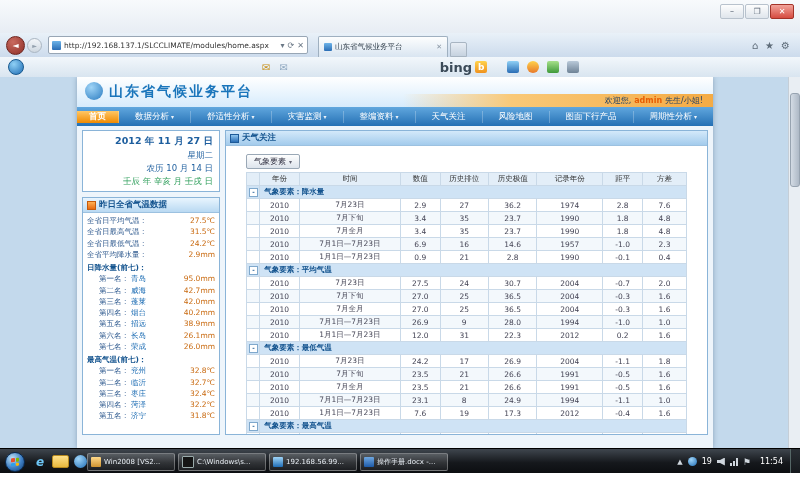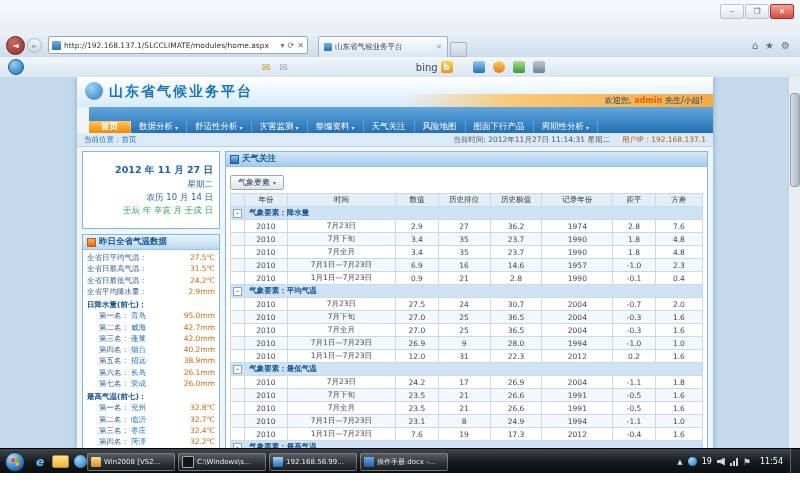--- a/index.html
+++ b/index.html
@@ -27,73 +27,73 @@
   .newtab{width:15px;height:13px;background:linear-gradient(#e8eef5,#c6d2df);border:1px solid #a8b5c2;border-radius:2px 2px 0 0;margin-left:2px;align-self:flex-end;}
   .nav-right{margin-left:auto;display:flex;gap:7px;margin-right:10px;font-size:10px;color:#5f6d7a;align-items:center;}
 
   
   .cmdrow{position:absolute;left:0;top:57px;width:800px;height:20px;background:linear-gradient(#f2f7fb,#d9e5f0);border-bottom:1px solid #b7c4d2;display:flex;align-items:center;}
   .round-ico{width:14px;height:14px;border-radius:50%;background:radial-gradient(circle at 35% 30%,#8fd0f5,#1f6db5);margin-left:8px;border:1px solid #17598f;flex:none;}
   .mailgroup{margin-left:238px;display:flex;gap:9px;font-size:10px;}
   .mail{color:#c89018;}
   .mail.m2{color:#8fa8c0;}
   .bing{margin-left:128px;display:flex;align-items:center;gap:3px;}
-  .bing-text{font-size:10px;font-weight:normal;color:#3b4a58;}
+  .bing-text{font-size:13px;font-weight:bold;color:#3b4a58;margin-left:24px;}
   .bing-b{width:12px;height:12px;background:linear-gradient(#ffd24d,#f0921e);color:#fff;font-weight:bold;font-size:9px;display:flex;align-items:center;justify-content:center;border-radius:2px;}
   .cmd-icons{display:flex;gap:8px;margin-left:20px;}
   .cmd-ico{width:12px;height:12px;border-radius:2px;}
   .c1{background:linear-gradient(#8fd0f5,#2a6db5);}
   .c2{background:linear-gradient(#ffd24d,#e8792a);border-radius:50%;}
   .c3{background:linear-gradient(#a6e08a,#3f9a3a);}
   .c4{background:linear-gradient(#b9c9d9,#6f8396);}
 
   
   .pagearea{position:absolute;left:0;top:77px;width:800px;height:371px;background:#c3d9ec;overflow:hidden;}
   .site{position:absolute;left:77px;top:0;width:636px;height:371px;background:#eef5fb;box-shadow:0 0 5px rgba(50,80,110,.4);overflow:hidden;}
   .site-header{position:relative;height:30px;background:linear-gradient(#ffffff,#d6ebfc);}
   .site-logo{position:absolute;left:8px;top:5px;width:18px;height:18px;border-radius:50%;background:radial-gradient(circle at 35% 30%,#9fd4f7,#2a7bc0);}
   .site-title{position:absolute;left:32px;top:6px;font-size:14px;font-weight:bold;color:#1a75bb;letter-spacing:2px;}
   .welcome-bar{position:absolute;right:0;bottom:0;height:13px;width:300px;background:linear-gradient(90deg,rgba(250,215,140,0),#f9c978 35%,#f4ab45);display:flex;align-items:center;justify-content:flex-end;padding-right:10px;font-size:8px;color:#1d3f66;gap:3px;}
   .welcome-user{color:#e85d04;font-weight:bold;}
 
-  .site-nav{height:26px;background:linear-gradient(#61a7de,#2470b4);display:flex;align-items:flex-end;overflow:hidden;margin-left:12px;}
-  .nav-item{display:flex;align-items:center;padding:0 8px;color:#fff;font-size:8.5px;border-right:1px solid rgba(255,255,255,.25);gap:2px;white-space:nowrap;cursor:default;}
+  .site-nav{height:19px;background:linear-gradient(#61a7de,#2470b4);display:flex;align-items:center;overflow:hidden;}
+  .nav-item{display:flex;align-items:center;padding:0 16px;color:#fff;font-size:8.5px;border-right:1px solid rgba(255,255,255,.25);gap:2px;white-space:nowrap;cursor:default;}
   .nav-item.active{background:linear-gradient(#ffc766,#f08a00);font-weight:bold;padding:0 12px;}
   .caret{font-size:6px;opacity:.9;}
   .caret.dark{color:#556;}
 
   .info-bar{height:13px;background:#dceaf7;border-bottom:1px solid #bcd2e4;display:flex;align-items:center;font-size:7.5px;color:#4a5a68;padding:0 7px;}
   .breadcrumb{color:#1a6bb3;}
   .info-right{margin-left:auto;display:flex;gap:12px;}
   .user-ip{color:#b05a10;}
 
   .content{display:flex;gap:5px;padding:4px 5px 0 5px;height:309px;box-sizing:border-box;}
   .sidebar{width:138px;display:flex;flex-direction:column;gap:5px;flex:none;}
   .panel{background:#fff;border:1px solid #8ab4d8;box-sizing:border-box;}
   .panel.grow{flex:1;overflow:hidden;display:flex;flex-direction:column;}
   .panel-header{height:14px;flex:none;background:linear-gradient(#e9f5fe,#b9d9f2);border-bottom:1px solid #9cc1e0;display:flex;align-items:center;gap:3px;padding:0 4px;}
   .panel-header.mainhdr{background:linear-gradient(#d4e9fa,#a3cbec);}
   .panel-ico{width:7px;height:7px;background:linear-gradient(#ffb054,#e86a10);border:1px solid #c55a0c;flex:none;}
   .panel-ico.blue{background:linear-gradient(#8fc6ef,#2a6db5);border-color:#1d5a98;}
   .panel-title{font-size:8.5px;font-weight:bold;color:#14548f;white-space:nowrap;}
 
-  .date-body{padding:11px 6px;text-align:right;font-size:8.5px;color:#1d5e9e;line-height:1.55;}
+  .date-body{padding:3px 6px;text-align:right;font-size:8.5px;color:#1d5e9e;line-height:1.55;}
   .date-line1{font-size:9.5px;font-weight:bold;}
   .ganzhi{color:#2e9e5b;}
 
   .weather-body{flex:1;overflow:hidden;padding:2px 4px;font-size:7.5px;color:#2f5a8f;line-height:1.5;}
   .s-line{display:flex;justify-content:space-between;}
   .s-val{color:#c96a10;}
   .rank-title{font-weight:bold;color:#14548f;margin-top:2px;}
   .rank-line{display:flex;gap:2px;padding-left:12px;}
   .rank-name{color:#1a6bb3;}
   .rank-val{margin-left:auto;color:#c96a10;}
 
   .main-panel{flex:1;overflow:hidden;display:flex;flex-direction:column;}
-  .main-body{flex:1;overflow:hidden;padding:3px 4px;}
+  .main-body{flex:1;overflow:hidden;padding:3px 20px;}
   .filter-btn{display:inline-flex;align-items:center;gap:3px;font-size:8px;color:#334;background:linear-gradient(#fefefe,#dde4ec);border:1px solid #9aa8b6;border-radius:2px;padding:1px 7px;margin-bottom:3px;cursor:default;}
 
   table{width:100%;border-collapse:collapse;table-layout:fixed;}
   th,td{border:1px solid #c9d9e8;font-size:7.5px;padding:1px 2px;text-align:center;color:#445;overflow:hidden;white-space:nowrap;height:9px;}
   thead th{background:#e3eef8;color:#333;font-weight:normal;}
   tr.section-row td{background:#cfe3f5;color:#14548f;text-align:left;font-weight:bold;}
   td.sec-title{padding-left:4px;}
   .expand-box{display:inline-block;width:7px;height:7px;border:1px solid #7fa8cc;background:#fff;font-size:6px;line-height:6px;text-align:center;color:#14548f;}
   tr.data-row td{background:#fff;}
   tr.data-row.alt td{background:#f3f8fc;}
@@ -228,27 +228,20 @@
           </div>
           <div class="nav-item">
             <span>图面下行产品</span>
           </div>
           <div class="nav-item">
             <span>周期性分析</span>
             <span class="caret">▾</span>
           </div>
         </div>
 
-      <div class="info-bar">
-        <span class="breadcrumb">当前位置：首页</span>
-        <div class="info-right">
-          <span>当前时间: 2012年11月27日 11:14:31 星期二</span>
-          <span class="user-ip">用户IP：192.168.137.1</span>
-        </div>
-      </div>
 
       <div class="content">
         <div class="sidebar">
 
           <div class="panel">
             <div class="date-body">
               <div class="date-line1">2012 年 11 月 27 日</div>
               <div>星期二</div>
               <div>农历 10 月 14 日</div>
               <div class="ganzhi">壬辰 年 辛亥 月 壬戌 日</div>

